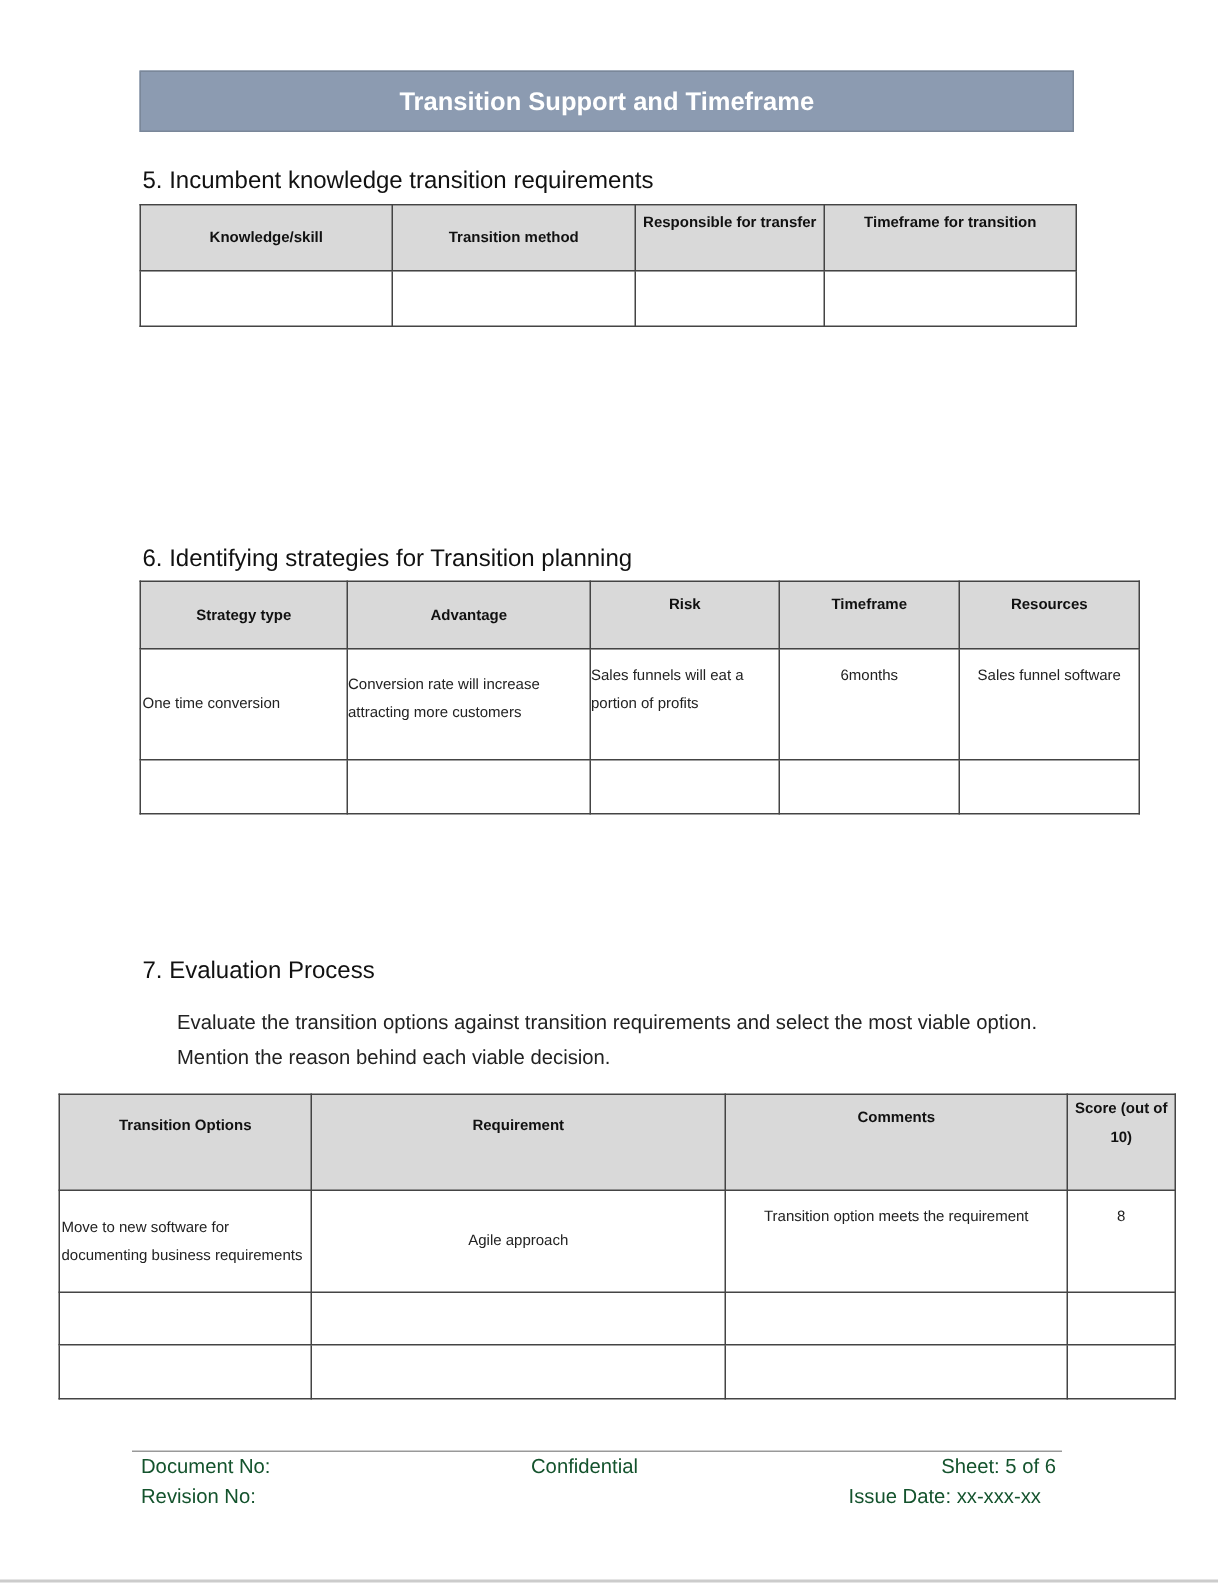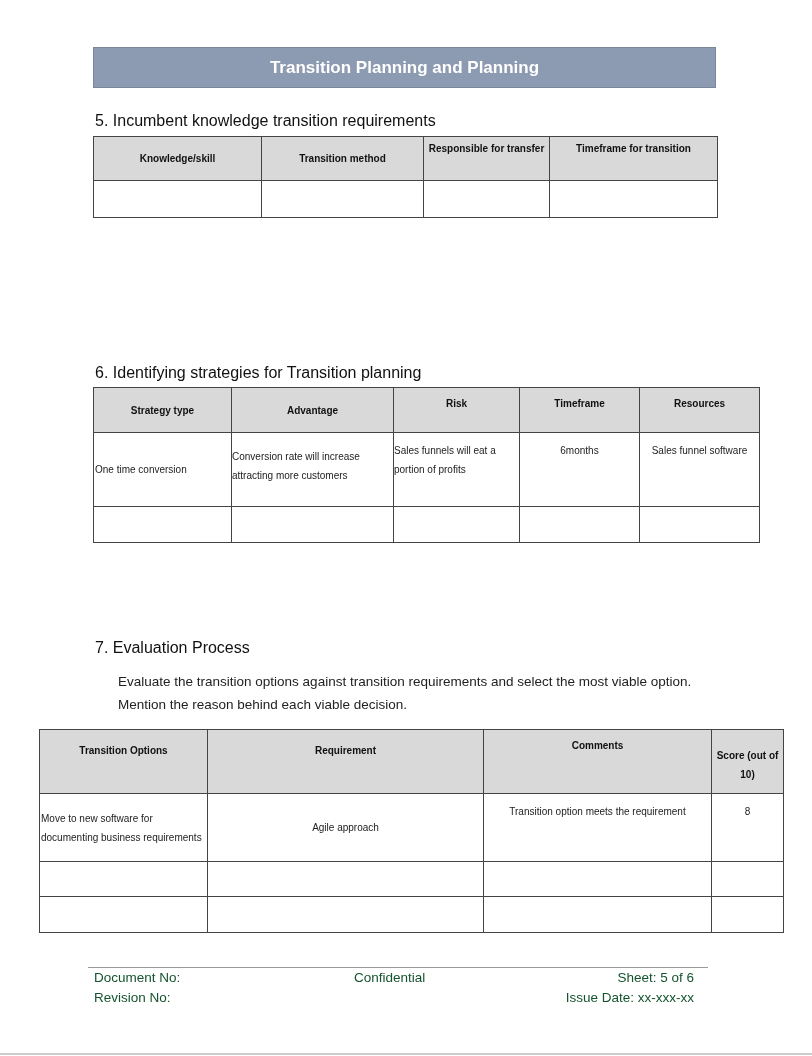--- a/index.html
+++ b/index.html
@@ -31,21 +31,21 @@
   }
   .footer-line {
     position: absolute; left: 88px; top: 967px; width: 620px; height: 1px; background: #999;
   }
   .footer-text { position: absolute; font-size: 13.5px; color: #14532d; }
   .page-edge { position: absolute; left: 0; top: 1053px; width: 812px; height: 2px; background: #ccc; }
 </style>
 </head>
 <body>
 
-<div class="banner">Transition Planning and Planning</div>
+<div class="banner">Transition Support and Timeframe</div>
 
 <div class="heading" style="left:95px; top:112px;">5.  Incumbent knowledge transition requirements</div>
 <table class="doc" style="left:93px; top:136px; width:624px;">
   <colgroup>
       <col style="width:168px">
       <col style="width:162px">
       <col style="width:126px">
       <col style="width:168px">
     </colgroup>
   <tbody>
@@ -105,21 +105,21 @@
       <col style="width:168px">
       <col style="width:276px">
       <col style="width:228px">
       <col style="width:72px">
     </colgroup>
   <tbody>
       <tr style="height:64px;">
     <th class="c" style="padding-top:11px">Transition Options</th>
     <th class="c" style="padding-top:11px">Requirement</th>
     <th class="c" style="padding-top:6px">Comments</th>
-    <th class="c" style="padding-top:16px">Score (out of 10)</th>
+    <th class="c" style="padding-top:0">Score (out of 10)</th>
   </tr>
   <tr style="height:68px;margin-left:39px;">
     <td class="l mid" style="padding:0 0 0 1px">Move to new software for documenting business requirements</td>
     <td class="c mid">Agile approach</td>
     <td class="c" style="padding-top:8px">Transition option meets the requirement</td>
     <td class="c" style="padding-top:8px">8</td>
   </tr>
   <tr style="height:35px;">
     <td></td>
     <td></td>
@@ -132,15 +132,15 @@
     <td></td>
     <td></td>
   </tr>
 </tbody>
   </table>
 
 <div class="footer-line"></div>
 <div class="footer-text" style="left:94px; top:970px;">Document No:</div>
 <div class="footer-text" style="left:94px; top:990px;">Revision No:</div>
 <div class="footer-text" style="left:354px; top:970px;">Confidential</div>
-<div class="footer-text" style="right:118px; top:970px; text-align:right;margin-left:15px;">Sheet: 5 of 6</div>
+<div class="footer-text" style="right:108px; top:970px; text-align:right;margin-left:15px;">Sheet: 5 of 6</div>
 <div class="footer-text" style="right:118px; top:990px; text-align:right;">Issue Date: xx-xxx-xx</div>
 <div class="page-edge"></div>
 
 </body></html>

